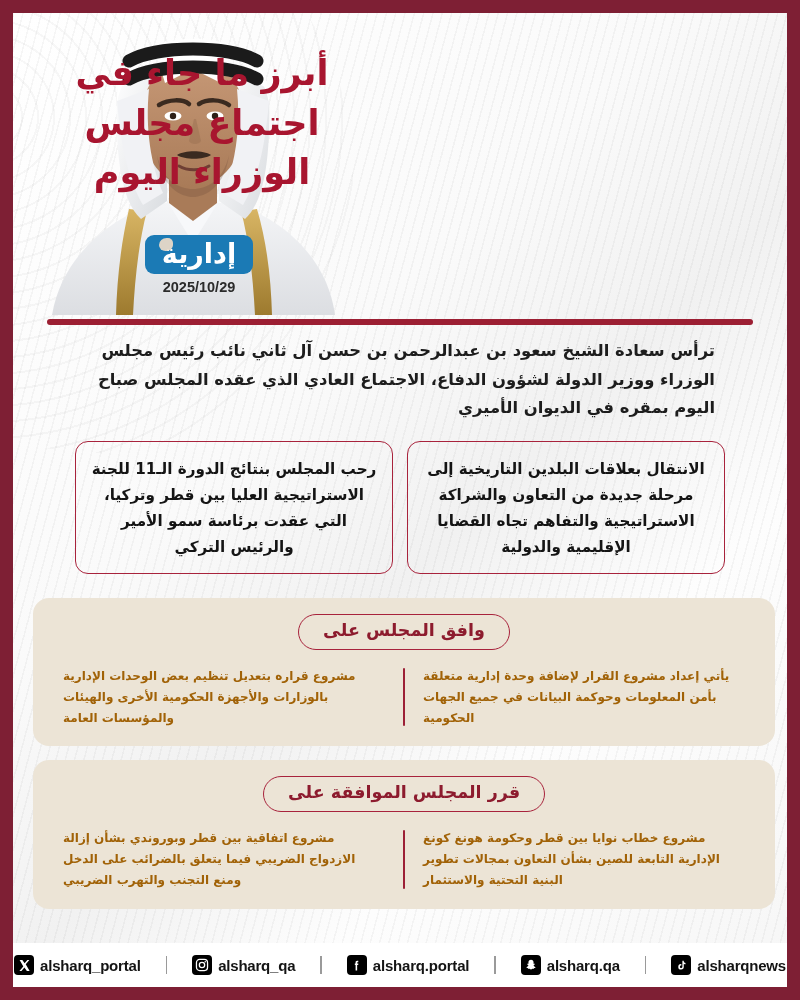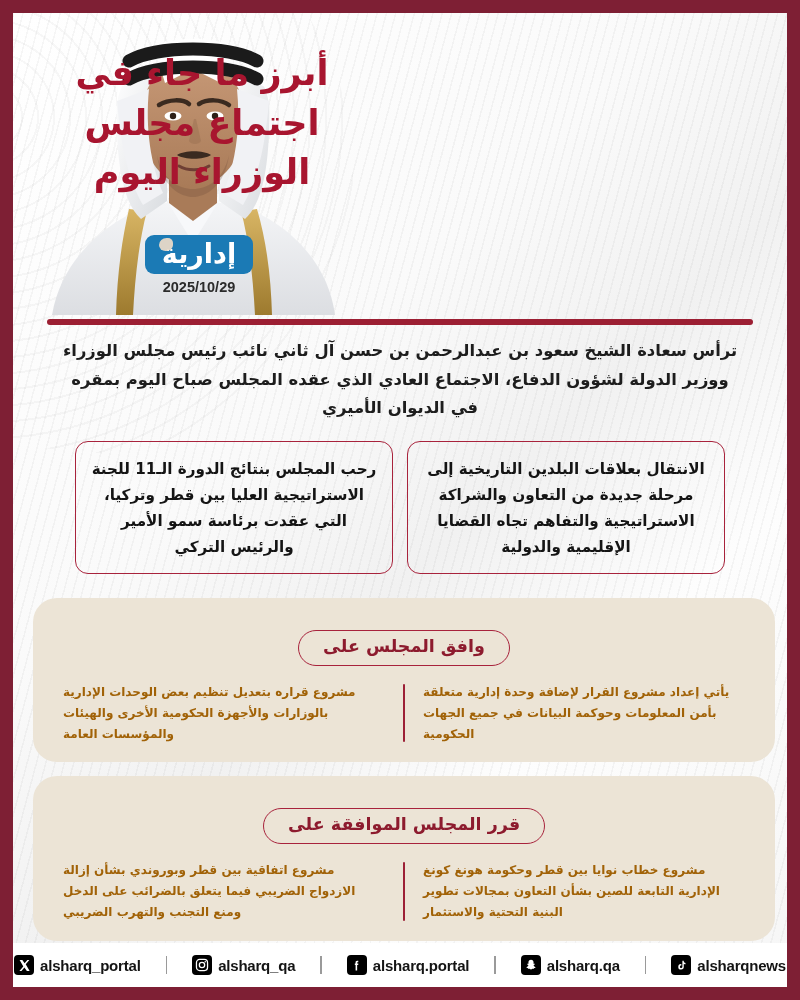--- a/index.html
+++ b/index.html
@@ -69,42 +69,42 @@
     margin-top:5px;color:#2b2b2b;font-size:14.5px;font-weight:600;
     font-family:"Liberation Sans",sans-serif;
   }
   .rule{
     position:absolute;left:34px;right:34px;top:306px;height:6px;
     background:#9c1f33;border-radius:3px;z-index:5;
   }
 
   
   .intro{
-    margin:24px 46px 0 46px;
-    text-align:center;color:#1d1d1d;
+    margin:24px 72px 0 46px;
+    color:#1d1d1d;
     font-size:16.4px;font-weight:bold;line-height:1.74;
     letter-spacing:.1px;
   }
 
   
   .boxrow{
     display:flex;gap:14px;margin:18px 62px 0 62px;
   }
   .obox{
     flex:1;border:1.6px solid #a8233c;border-radius:13px;
     padding:14px 14px 13px 14px;
     text-align:center;color:#141414;
     font-size:15.2px;font-weight:bold;line-height:1.72;
     background:transparent;
   }
 
   
   .panel{
     margin:24px 12px 0 20px;background:#ece4d6;
-    border-radius:24px;padding:32px 12px 18px 12px;
+    border-radius:16px;padding:16px 12px 18px 12px;
     position:relative;
   }
   .panel.second{margin-top:14px;}
   .pill{
     display:block;margin:0 auto 16px auto;width:max-content;
     border:1.6px solid #a8233c;border-radius:20px;
     padding:4px 24px 6px 24px;
     color:#8d1b2e;font-size:17.5px;font-weight:bold;line-height:1.35;
     background:transparent;
   }

